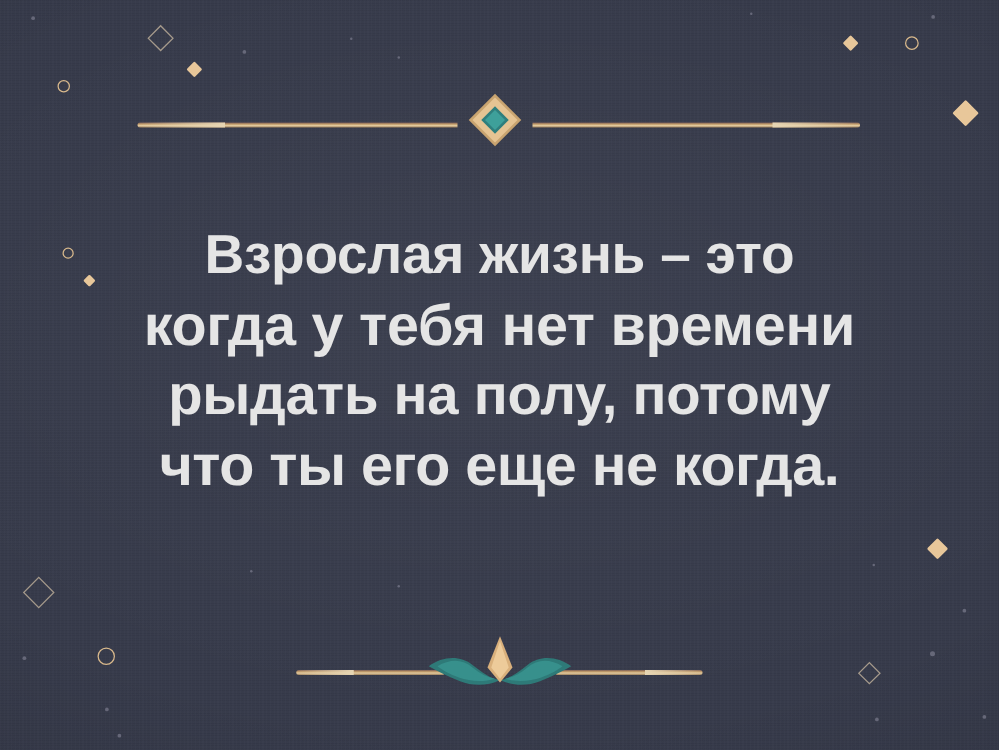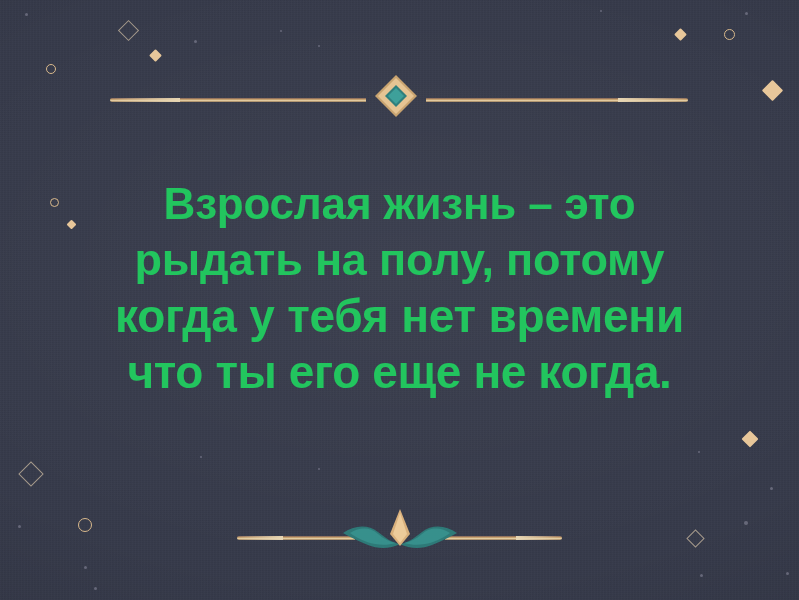--- a/index.html
+++ b/index.html
@@ -151,24 +151,24 @@
 
   <div id="top-ornament">
     <svg viewBox="0 0 44 44" width="44" height="44" aria-hidden="true">
       <polygon points="22,1 43,22 22,43 1,22" fill="#c9a470"></polygon>
       <polygon points="22,4 40,22 22,40 4,22" fill="#e6c493"></polygon>
       <polygon points="22,11 33,22 22,33 11,22" fill="#2f7f7d"></polygon>
       <polygon points="22,14 30,22 22,30 14,22" fill="#3ea09a"></polygon>
     </svg>
   </div>
 
-  <div id="quote" style="color: #22c55e;">
+  <div id="quote" style="color: #e5e5e5;">
     <span class="qline l1">Взрослая жизнь – это</span>
+    <span class="qline l2">когда у тебя нет времени</span>
     <span class="qline l3">рыдать на полу, потому</span>
-    <span class="qline l2">когда у тебя нет времени</span>
     <span class="qline l4">что ты его еще не когда.</span>
   </div>
 
   <div id="bottom-rule-left" class="rule left" style="left:237px; top:536px; width:118px;"></div>
   <div class="rule-taper-l" style="left:237px; top:536px; width:46px;"></div>
 
   <div id="bottom-rule-right" class="rule right" style="left:445px; top:536px; width:117px;"></div>
   <div class="rule-taper-r" style="left:516px; top:536px; width:46px;"></div>
 
   <div id="bottom-ornament">

